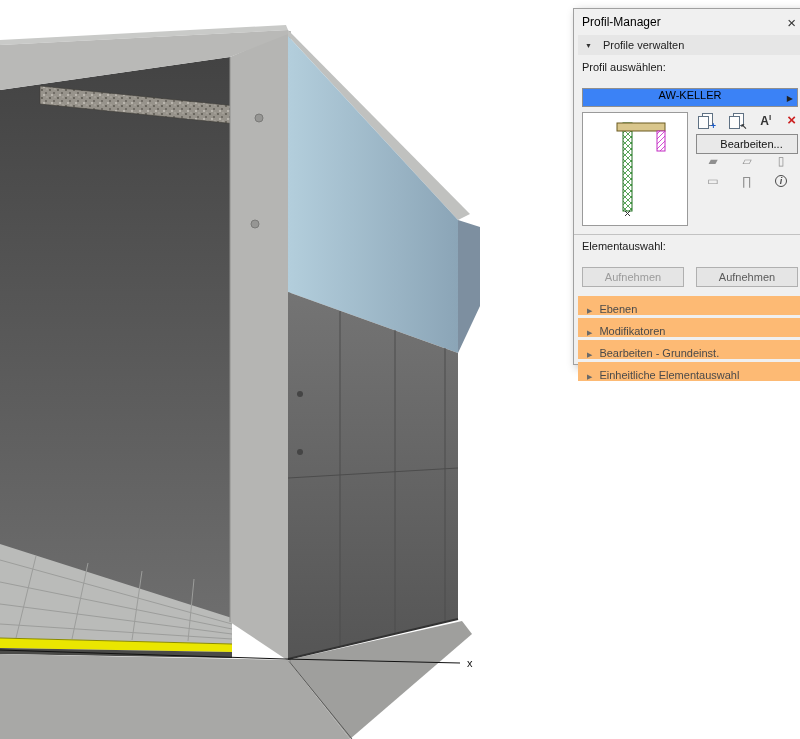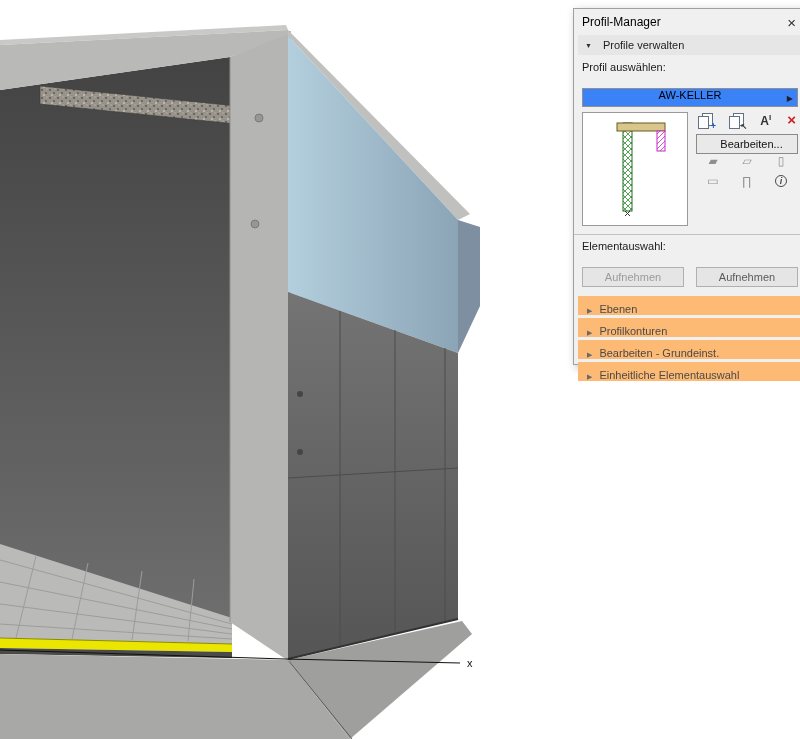--- a/index.html
+++ b/index.html
@@ -244,21 +244,21 @@
       <button class="gbtn en">Aufnehmen</button>
     </div>
 
     <div>
       <div class="cbar">
         <span class="arrow">▶</span>
         <span>Ebenen</span>
       </div>
       <div class="cbar">
         <span class="arrow">▶</span>
-        <span>Profilkonturen</span>
+        <span>Modifikatoren</span>
       </div>
       <div class="cbar">
         <span class="arrow">▶</span>
         <span>Bearbeiten - Grundeinst.</span>
       </div>
       <div class="cbar">
         <span class="arrow">▶</span>
         <span>Einheitliche Elementauswahl</span>
       </div>
     </div>

